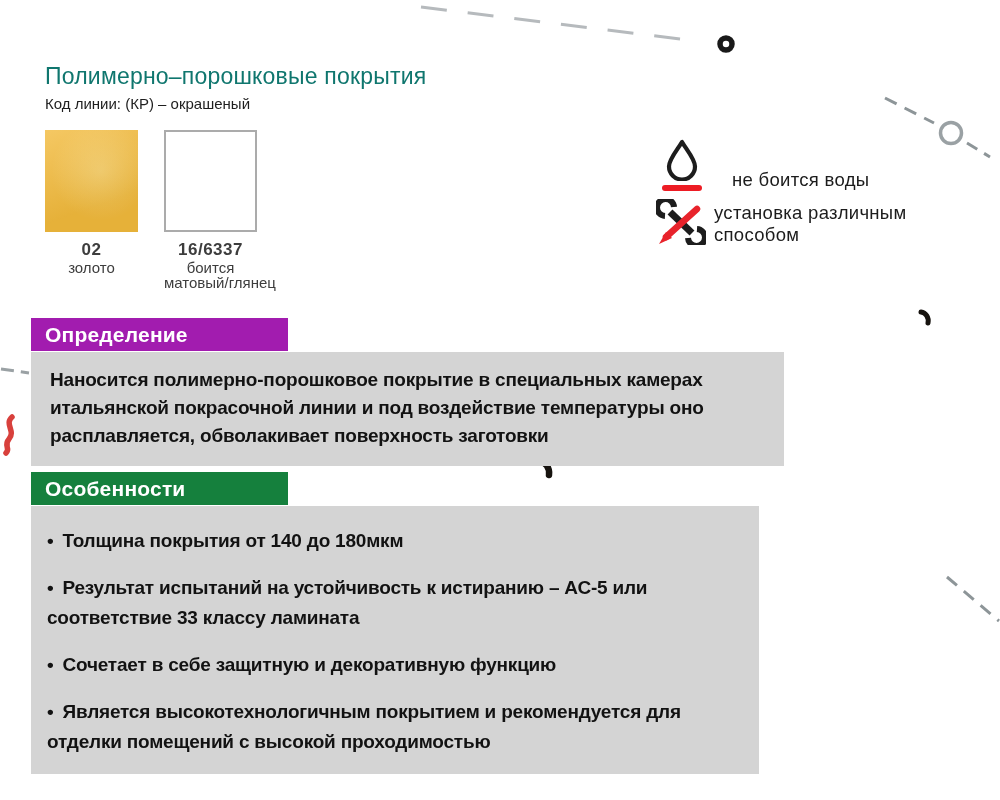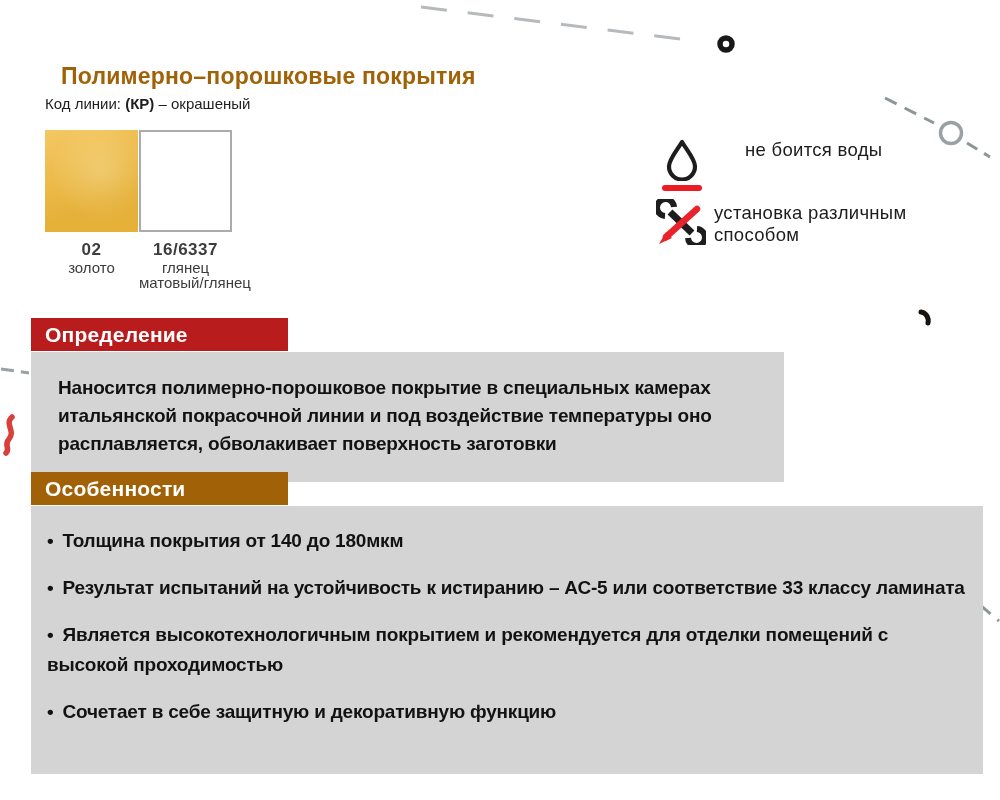--- a/index.html
+++ b/index.html
@@ -3,60 +3,60 @@
 <meta charset="utf-8">
 <style>
   html,body{margin:0;padding:0}
   body{
     width:1000px;height:800px;position:relative;overflow:hidden;
     background:#ffffff;color:#1c1c1c;
     font-family:"Liberation Sans",sans-serif;
   }
   .decor{position:absolute;left:0;top:0;width:1000px;height:800px;pointer-events:none}
 
-  .title{position:absolute;left:61px;top:63px;margin:0;font-size:23px;font-weight:700;color:#a16207;letter-spacing:.2px}
+  .title{position:absolute;left:45px;top:63px;margin:0;font-size:23px;font-weight:400;color:#0f766e;letter-spacing:.2px}
   .subtitle{position:absolute;left:45px;top:95px;font-size:15px;color:#1e1e1e}
-  .subtitle b{font-weight:700}
+  .subtitle b{font-weight:400}
 
-  .swatches{position:absolute;left:45px;top:130px;display:flex;gap:1px}
+  .swatches{position:absolute;left:45px;top:130px;display:flex;gap:26px}
   .swatch{width:93px;text-align:center}
   .chip{width:93px;height:102px;box-sizing:border-box}
   .chip-gold{background-image:linear-gradient(160deg,rgba(255,255,255,.20),rgba(0,0,0,.05) 70%),radial-gradient(circle at 60% 40%,rgba(255,240,180,.35),rgba(255,240,180,0) 60%)}
   .chip-choc{background-image:linear-gradient(155deg,rgba(255,255,255,.07),rgba(0,0,0,.14))}
   .chip-bronze{background-image:
     radial-gradient(circle at 28% 35%,rgba(255,215,140,.55),rgba(255,215,140,0) 45%),
     radial-gradient(circle at 72% 18%,rgba(122,63,8,.40),rgba(122,63,8,0) 40%),
     radial-gradient(circle at 62% 72%,rgba(255,200,110,.50),rgba(255,200,110,0) 50%),
     radial-gradient(circle at 15% 85%,rgba(115,58,8,.35),rgba(115,58,8,0) 45%),
     radial-gradient(circle at 88% 55%,rgba(90,45,5,.30),rgba(90,45,5,0) 35%)}
   .chip-black{background-image:linear-gradient(155deg,rgba(255,255,255,.06),rgba(0,0,0,.25))}
   .chip-white{border:2px solid #ababab}
   .sw-code{margin-top:8px;font-size:17px;font-weight:600;color:#3d3d3d;letter-spacing:.5px}
   .sw-name{font-size:15px;color:#3d3d3d;line-height:15px;white-space:nowrap}
 
   .feature{position:absolute;display:flex}
-  .feature-water{left:662px;top:139px;gap:43px;align-items:flex-start}
+  .feature-water{left:662px;top:139px;gap:30px;align-items:flex-end}
   .feature-install{left:656px;top:199px;gap:8px;align-items:flex-start}
   .drop-wrap{display:flex;flex-direction:column;align-items:center}
   .red-bar{width:40px;height:6px;border-radius:3px;margin-top:4px}
   .feature-label{font-size:18.5px;letter-spacing:.3px;color:#1c1c1c}
   .feature-install .feature-label{width:250px;line-height:22px;margin-top:3px}
 
   .banner{
     position:absolute;left:31px;width:257px;height:33px;box-sizing:border-box;
     display:flex;align-items:center;padding-left:14px;
     color:#ffffff;font-size:21px;font-weight:700;letter-spacing:.2px;
   }
   .banner-def{top:318px}
   .banner-feat{top:472px}
 
   .panel{position:absolute;left:31px;box-sizing:border-box;color:#121212}
   .panel-def{top:352px;width:753px;padding:9px 14px 11px;font-size:19px;font-weight:600;line-height:28px;letter-spacing:-.2px}
-  .panel-def p{margin:13px}
-  .panel-feat{top:506px;width:952px;height:268px;padding:20px 16px;font-size:19px;font-weight:600;line-height:30px;letter-spacing:-.2px;overflow:hidden}
+  .panel-def p{margin:5px}
+  .panel-feat{top:506px;width:728px;height:268px;padding:20px 16px;font-size:19px;font-weight:600;line-height:30px;letter-spacing:-.2px;overflow:hidden}
   .bullet{margin:0 0 17px 0}
   .bullet::before{content:"•";margin-right:9px}
 </style>
 </head>
 <body>
 
 <svg class="decor" viewBox="0 0 1000 800">
   <line x1="421" y1="7" x2="696" y2="41" stroke="#b6babd" stroke-width="3" stroke-dasharray="26 21"></line>
   <circle cx="726" cy="44" r="6" fill="none" stroke="#191919" stroke-width="5.5"></circle>
   <line x1="885" y1="98" x2="934" y2="123" stroke="#8d9598" stroke-width="3" stroke-dasharray="13 9"></line>
@@ -75,21 +75,21 @@
 
 <div class="swatches">
   <div class="swatch">
     <div class="chip chip-gold" style="background-color: rgb(242, 186, 60);"></div>
     <div class="sw-code">02</div>
     <div class="sw-name">золото</div>
   </div>
   <div class="swatch">
     <div class="chip chip-white" style="background-color: rgb(255, 255, 255);"></div>
     <div class="sw-code">16/6337</div>
-    <div class="sw-name">глянец</div>
+    <div class="sw-name">боится</div>
     <div class="sw-name">матовый/глянец</div>
   </div>
 </div>
 
 <div class="feature feature-water">
   <div class="drop-wrap">
     <svg width="34" height="42" viewBox="0 0 34 42">
       <path d="M17 3 C13 10 4 20 4 27.5 A13 13 0 0 0 30 27.5 C30 20 21 10 17 3 Z" fill="none" stroke="#1d1d1d" stroke-width="4.2" stroke-linejoin="round"></path>
     </svg>
     <div class="red-bar" style="background-color: rgb(237, 28, 36);"></div>
@@ -101,26 +101,26 @@
   <svg width="50" height="46" viewBox="0 0 50 46">
     <path d="M9 17 a8.5 8.5 0 1 1 9 -9" fill="none" stroke="#1d1d1d" stroke-width="6"></path>
     <line x1="14" y1="13" x2="36" y2="34" stroke="#1d1d1d" stroke-width="7"></line>
     <path d="M41 30 a8.5 8.5 0 1 1 -9 9" fill="none" stroke="#1d1d1d" stroke-width="6"></path>
     <line x1="10" y1="38" x2="41" y2="10" stroke="#e8232b" stroke-width="6.5" stroke-linecap="round"></line>
     <polygon points="3,45 10,33 16,39" fill="#e8232b"></polygon>
   </svg>
   <div class="feature-label">установка различным способом</div>
 </div>
 
-<div class="banner banner-def" style="background-color: #b91c1c;">Определение</div>
+<div class="banner banner-def" style="background-color: #a21caf;">Определение</div>
 
 <div class="panel panel-def" style="background-color: rgb(212, 212, 212);">
   <p>Наносится полимерно-порошковое покрытие в специальных камерах итальянской покрасочной линии и под воздействие температуры оно расплавляется, обволакивает поверхность заготовки</p>
 </div>
 
-<div class="banner banner-feat" style="background-color: #a16207;">Особенности</div>
+<div class="banner banner-feat" style="background-color: #15803d;">Особенности</div>
 
 <div class="panel panel-feat" style="background-color: rgb(212, 212, 212);">
   <div class="bullet"><span>Толщина покрытия от 140 до 180мкм</span></div>
   <div class="bullet"><span>Результат испытаний на устойчивость к истиранию – АС-5 или соответствие 33 классу ламината</span></div>
+  <div class="bullet"><span>Сочетает в себе защитную и декоративную функцию</span></div>
   <div class="bullet"><span>Является высокотехнологичным покрытием и рекомендуется для отделки помещений с высокой проходимостью</span></div>
-  <div class="bullet"><span>Сочетает в себе защитную и декоративную функцию</span></div>
 </div>
 
 </body></html>

